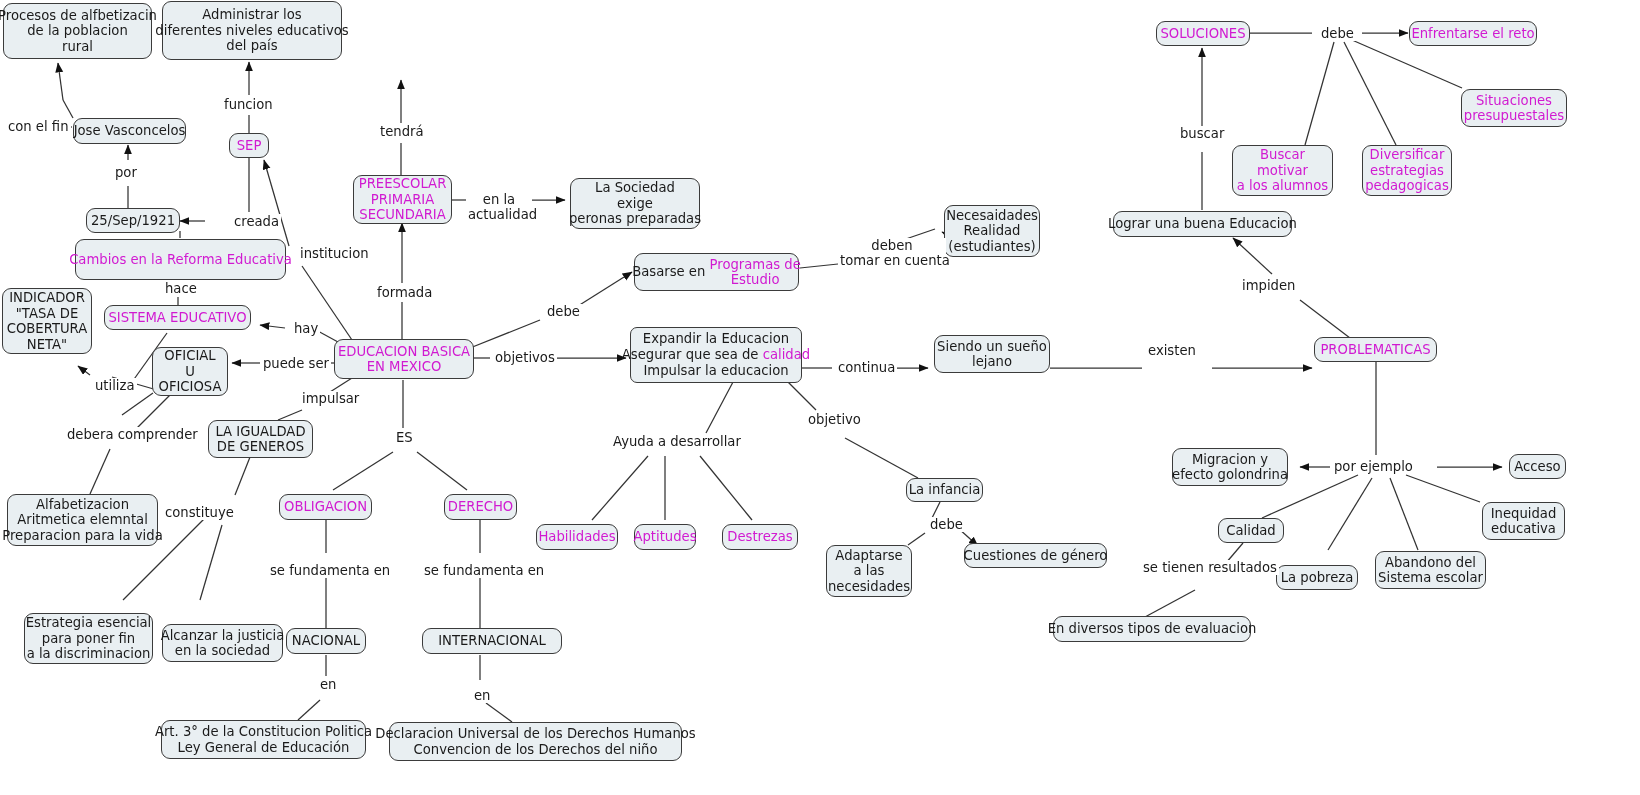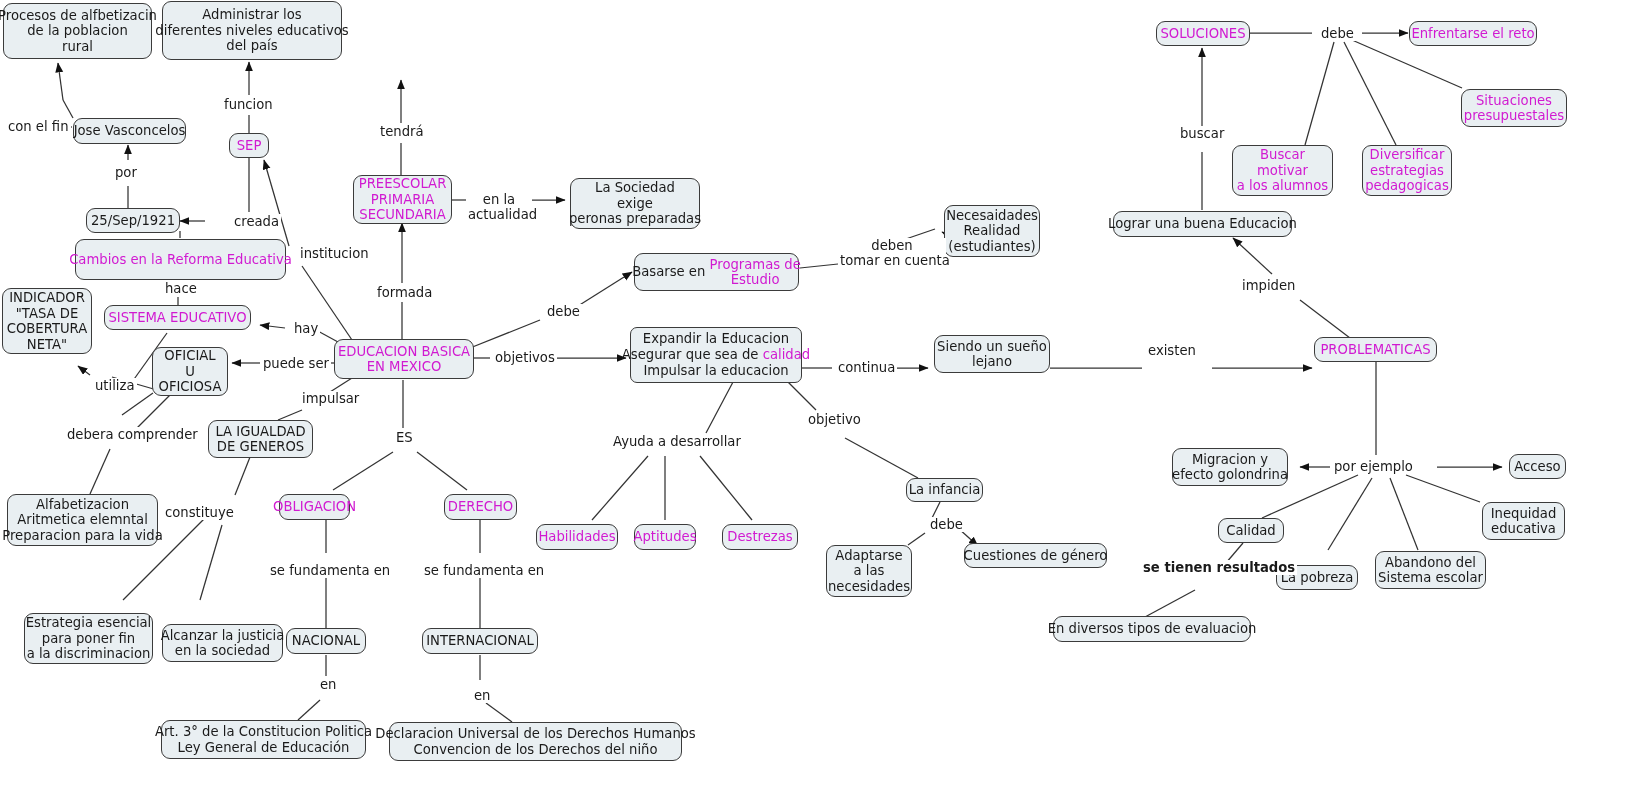--- a/index.html
+++ b/index.html
@@ -218,24 +218,24 @@
   <div class="node" style="left:208px;top:420px;width:105px;height:38px;">LA IGUALDAD
 DE GENEROS</div>
   <div class="node" style="left:7px;top:494px;width:151px;height:52px;">Alfabetizacion
 Aritmetica elemntal
 Preparacion para la vida</div>
   <div class="node" style="left:24px;top:613px;width:129px;height:51px;">Estrategia esencial
 para poner fin
 a la discriminacion</div>
   <div class="node" style="left:162px;top:624px;width:121px;height:38px;">Alcanzar la justicia
 en la sociedad</div>
-  <div class="node pink" style="left:279px;top:494px;width:71px;height:26px;border-radius:9px;">OBLIGACION</div>
+  <div class="node pink" style="left:279px;top:494px;width:93px;height:26px;border-radius:9px;">OBLIGACION</div>
   <div class="node pink" style="left:444px;top:494px;width:73px;height:26px;">DERECHO</div>
   <div class="node" style="left:286px;top:628px;width:80px;height:26px;">NACIONAL</div>
-  <div class="node" style="left:422px;top:628px;width:116px;height:26px;">INTERNACIONAL</div>
+  <div class="node" style="left:422px;top:628px;width:140px;height:26px;">INTERNACIONAL</div>
   <div class="node" style="left:161px;top:720px;width:205px;height:39px;">Art. 3° de la Constitucion Politica
 Ley General de Educación</div>
   <div class="node" style="left:389px;top:722px;width:293px;height:39px;">Declaracion Universal de los Derechos Humanos
 Convencion de los Derechos del niño</div>
 
   <div class="node" style="left:634px;top:253px;width:165px;height:38px;"><span>Basarse en </span><span class="pinkpart">Programas de
 Estudio</span></div>
 
   <div class="node" style="left:944px;top:205px;width:96px;height:52px;">Necesaidades
 Realidad
@@ -310,15 +310,15 @@
 tomar en cuenta</div>
   <div class="lbl" style="left:836px;top:360px;">continua</div>
   <div class="lbl" style="left:611px;top:434px;">Ayuda a desarrollar</div>
   <div class="lbl" style="left:806px;top:412px;">objetivo</div>
   <div class="lbl" style="left:928px;top:517px;">debe</div>
   <div class="lbl" style="left:1146px;top:343px;">existen</div>
   <div class="lbl" style="left:1240px;top:278px;">impiden</div>
   <div class="lbl" style="left:1178px;top:126px;">buscar</div>
   <div class="lbl" style="left:1319px;top:26px;">debe</div>
   <div class="lbl" style="left:1332px;top:459px;">por ejemplo</div>
-  <div class="lbl" style="left:1141px;top:560px;font-weight:bold;">se tienen resultados</div>
+  <div class="lbl" style="left:1141px;top:560px;">se tienen resultados</div>
 
 </div>
 
 </body></html>

